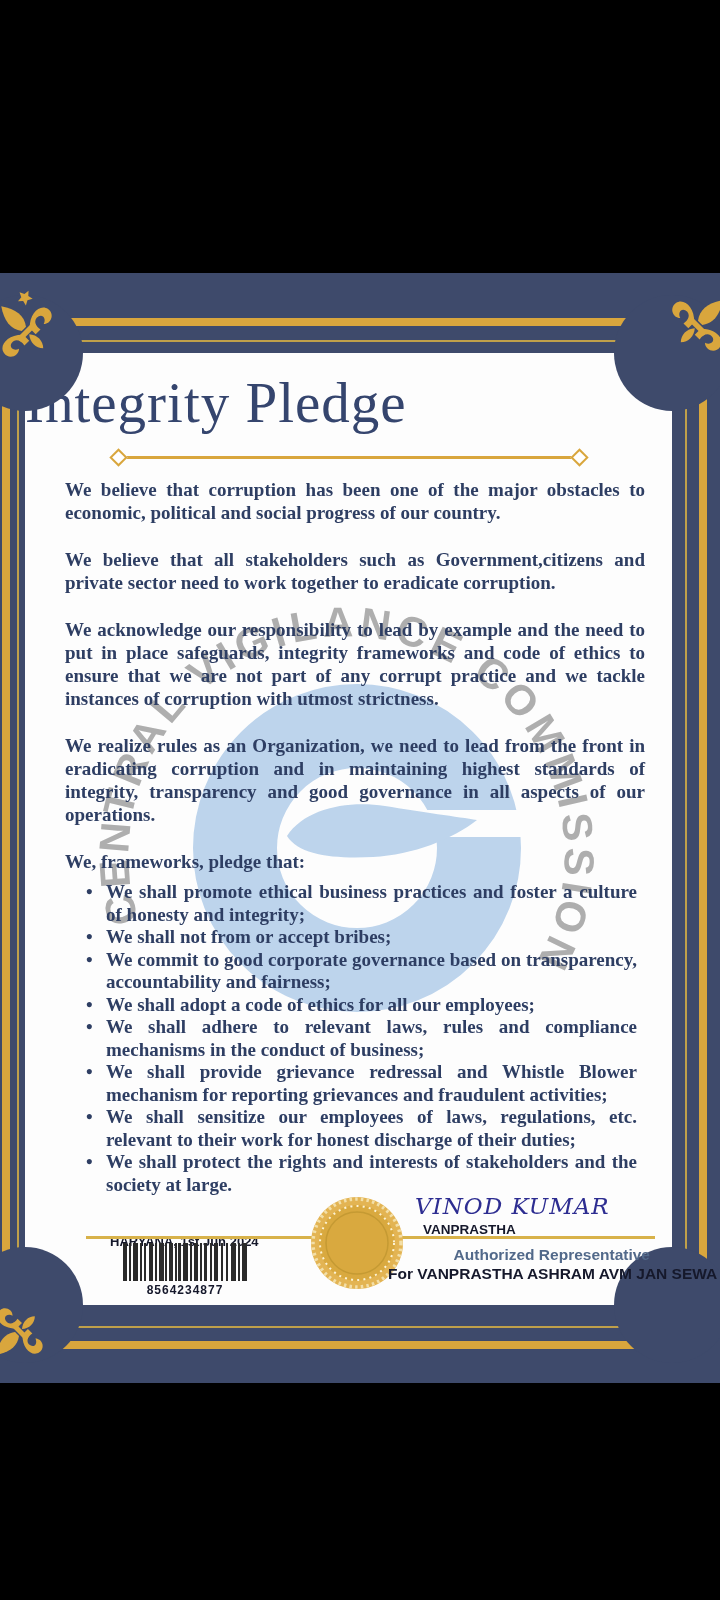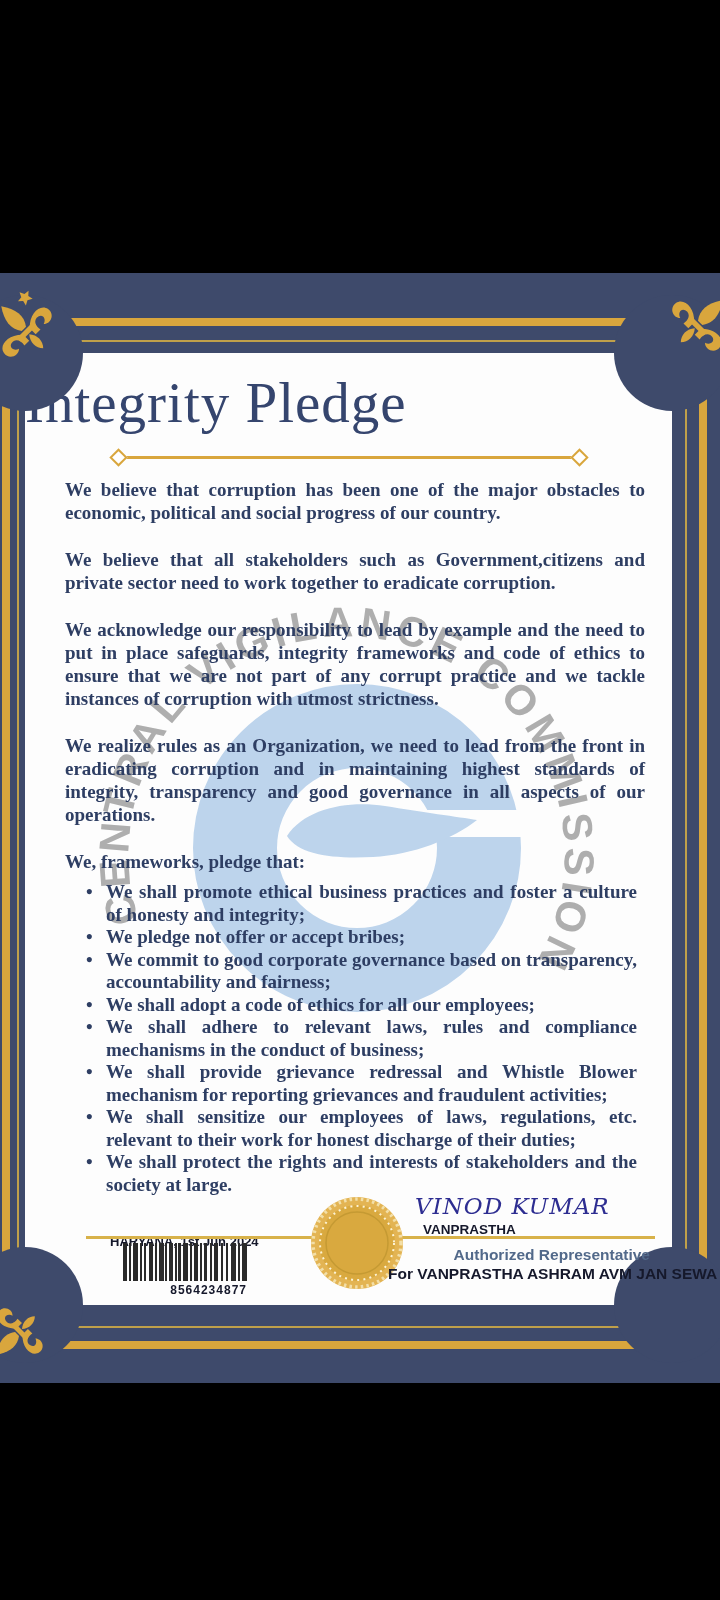--- a/index.html
+++ b/index.html
@@ -45,21 +45,21 @@
 
   
   .footer{position:absolute;inset:0;z-index:4;font-family:"Liberation Sans",sans-serif;border-radius:21px;}
   .sig-name{position:absolute;left:390px;top:840px;font-family:"DejaVu Serif",serif;font-style:italic;
             font-size:23px;letter-spacing:1px;color:var(--sig-ink,#2d2d91);}
   .sig-title{position:absolute;left:398px;top:869px;font-size:13.5px;font-weight:bold;color:var(--dark,#15182b);}
   .gold-rule{position:absolute;left:61px;top:883px;width:569px;height:2.5px;background:var(--gold-line2,#d8b24a);}
   .place-date{position:absolute;left:85px;top:866px;font-size:13px;font-weight:bold;color:var(--dark,#15182b);margin-top:15px;}
   .seal{position:absolute;left:282px;top:840px;}
   .barcode{position:absolute;left:98px;top:890px;}
-  .barcode-num{position:absolute;left:98px;top:930px;width:124px;text-align:right;
+  .barcode-num{position:absolute;left:98px;top:930px;width:124px;text-align:center;
                font-size:12px;font-weight:bold;letter-spacing:1px;color:var(--dark,#15182b);}
   .auth-rep{position:absolute;left:363px;top:893px;width:262px;text-align:right;
             font-size:15.5px;font-weight:bold;color:var(--slate,#52698a);}
   .org-line{position:absolute;left:363px;top:912px;font-size:15.5px;font-weight:bold;white-space:nowrap;
             color:var(--dark,#15182b);}
 </style>
 </head>
 <body>
 
 <div class="screen">
@@ -130,21 +130,21 @@
         </div>
 
         <div class="body-text">
           <p>We believe that corruption has been one of the major obstacles to economic, political and social progress of our country.</p>
           <p>We believe that all stakeholders such as Government,citizens and private sector need to work together to eradicate corruption.</p>
           <p>We acknowledge our responsibility to lead by example and the need to put in place safeguards, integrity frameworks and code of ethics to ensure that we are not part of any corrupt practice and we tackle instances of corruption with utmost strictness.</p>
           <p>We realize rules as an Organization, we need to lead from the front in eradicating corruption and in maintaining highest standards of integrity, transparency and good governance in all aspects of our operations.</p>
           <p class="pledge-intro">We, frameworks, pledge that:</p>
           <ul class="pledge">
             <li>We shall promote ethical business practices and foster a culture of honesty and integrity;</li>
-            <li>We pledge not offer or accept bribes;</li>
+            <li>We shall not from or accept bribes;</li>
             <li>We commit to good corporate governance based on transparency, accountability and fairness;</li>
             <li>We shall adopt a code of ethics for all our employees;</li>
             <li>We shall adhere to relevant laws, rules and compliance mechanisms in the conduct of business;</li>
             <li>We shall provide grievance redressal and Whistle Blower mechanism for reporting grievances and fraudulent activities;</li>
             <li>We shall sensitize our employees of laws, regulations, etc. relevant to their work for honest discharge of their duties;</li>
             <li>We shall protect the rights and interests of stakeholders and the society at large.</li>
           </ul>
         </div>
       </div>
 

